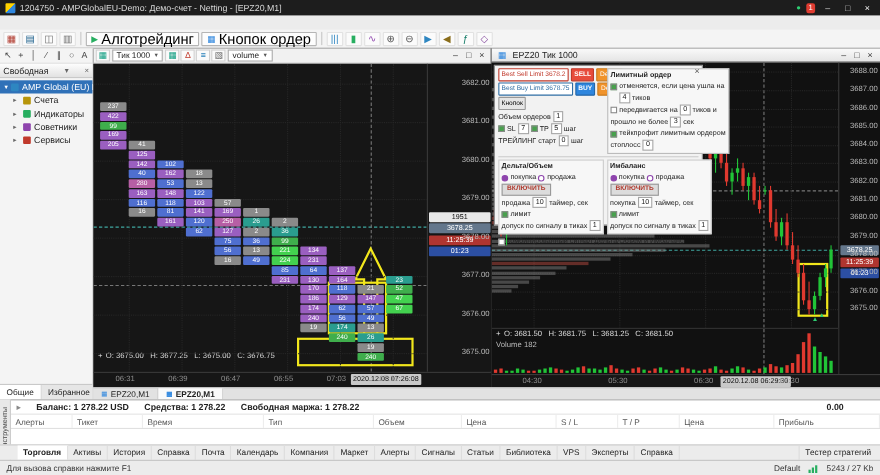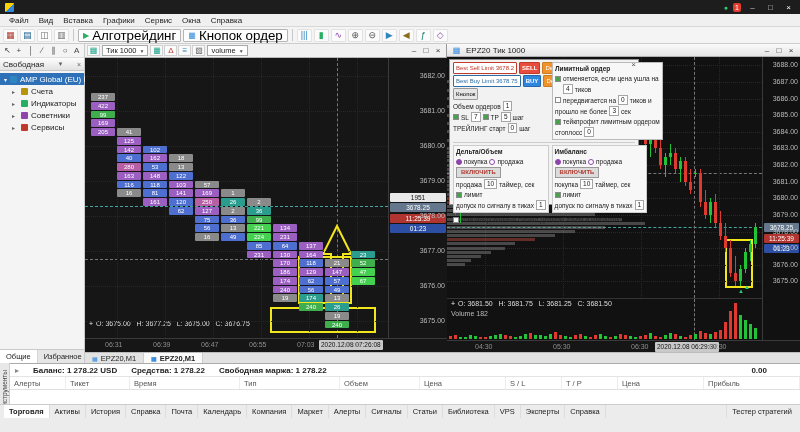--- a/index.html
+++ b/index.html
@@ -130,55 +130,47 @@
     display:flex;align-items:center;justify-content:center;}
   #sidetab span{writing-mode:vertical-rl;transform:rotate(180deg);font-size:6.5px;color:#444;}
   #toolbox{position:absolute;left:0;top:363px;width:800px;height:41px;background:#fff;border-top:1px solid #aaa;}
   #balrow{margin-left:10px;height:13px;display:flex;align-items:center;gap:14px;font-weight:bold;font-size:8px;
     border-bottom:1px solid #e4e4e4;padding:0 5px;}
   #balrow .arr{color:#888;font-weight:normal;}
   #balrow .profit{margin-left:auto;padding-right:28px;}
   #headrow{margin-left:10px;height:13px;display:flex;font-size:7.5px;color:#555;border-bottom:1px solid #e0e0e0;}
   .hcell{padding:0 4px;border-right:1px solid #ededed;display:flex;align-items:center;white-space:nowrap;overflow:hidden;}
   #tbtabs{position:absolute;left:0;top:404px;width:800px;height:14px;background:#ececec;border-top:1px solid #cccccc;
-    display:flex;align-items:stretch;font-size:7.5px;padding-left:4px;}
+    display:flex;align-items:stretch;font-size:7.5px;padding-left:16px;}
   .ttab{padding:0 5px;display:flex;align-items:center;border-right:1px solid #dddddd;white-space:nowrap;}
   .ttab.active{background:#fff;font-weight:bold;}
   .ttab.right{margin-left:auto;border-left:1px solid #dddddd;border-right:none;padding-right:8px;}
   #statusbar{position:absolute;left:0;top:418px;width:800px;height:14px;background:#ececec;border-top:1px solid #c5c5c5;
     display:flex;align-items:center;font-size:7.5px;padding:0 6px;gap:8px;color:#333;}
   #statusbar .right{margin-left:auto;display:flex;align-items:center;gap:8px;}
   .connbars{display:flex;align-items:flex-end;gap:1px;height:8px;}
   .connbars i{display:block;width:2px;background:#27ae60;}
 </style>
 </head>
 <body>
 
 <div id="app">
 
   <div id="titlebar">
     <span class="app-ico"></span>
+    <span class="title">1204750 - AMPGlobalEU-Demo: Демо-счет - Netting - [EPZ20,M1]</span>
     <span class="tb-right">
       <span class="green-dot">●</span>
       <span class="badge">1</span>
       <span class="winbtn">–</span>
       <span class="winbtn">□</span>
       <span class="winbtn close">×</span>
     </span>
   </div>
 
-  <div id="menubar">
-      <div class="menu-item">Файл</div>
-      <div class="menu-item">Вид</div>
-      <div class="menu-item">Вставка</div>
-      <div class="menu-item">Графики</div>
-      <div class="menu-item">Сервис</div>
-      <div class="menu-item">Окна</div>
-      <div class="menu-item">Справка</div>
-    </div>
 
   <div id="toolbar">
     <span id="tb-left" style="display:flex;gap:2px;">
         <div class="tbico" style="color: rgb(176, 58, 46);">▦</div>
         <div class="tbico" style="color: rgb(31, 97, 141);">▤</div>
         <div class="tbico" style="color: rgb(109, 109, 109);">◫</div>
         <div class="tbico" style="color: rgb(109, 109, 109);">▥</div>
       </span>
     <span class="tbsep"></span>
     <button class="tbbtn">
@@ -866,13 +858,25 @@
       <div class="ttab">Алерты</div>
       <div class="ttab">Сигналы</div>
       <div class="ttab">Статьи</div>
       <div class="ttab">Библиотека</div>
       <div class="ttab">VPS</div>
       <div class="ttab">Эксперты</div>
       <div class="ttab">Справка</div>
       <div class="ttab right">Тестер стратегий</div>
     </div>
 
+  <div id="statusbar">
+    <span>Для вызова справки нажмите F1</span>
+    <span class="right">
+      <span>Default</span>
+      <span class="connbars">
+          <i style="height:3px"></i>
+          <i style="height:5px"></i>
+          <i style="height:7px"></i>
+        </span>
+      <span>5243 / 27 Kb</span>
+    </span>
+  </div>
 </div>
 
 </body></html>

